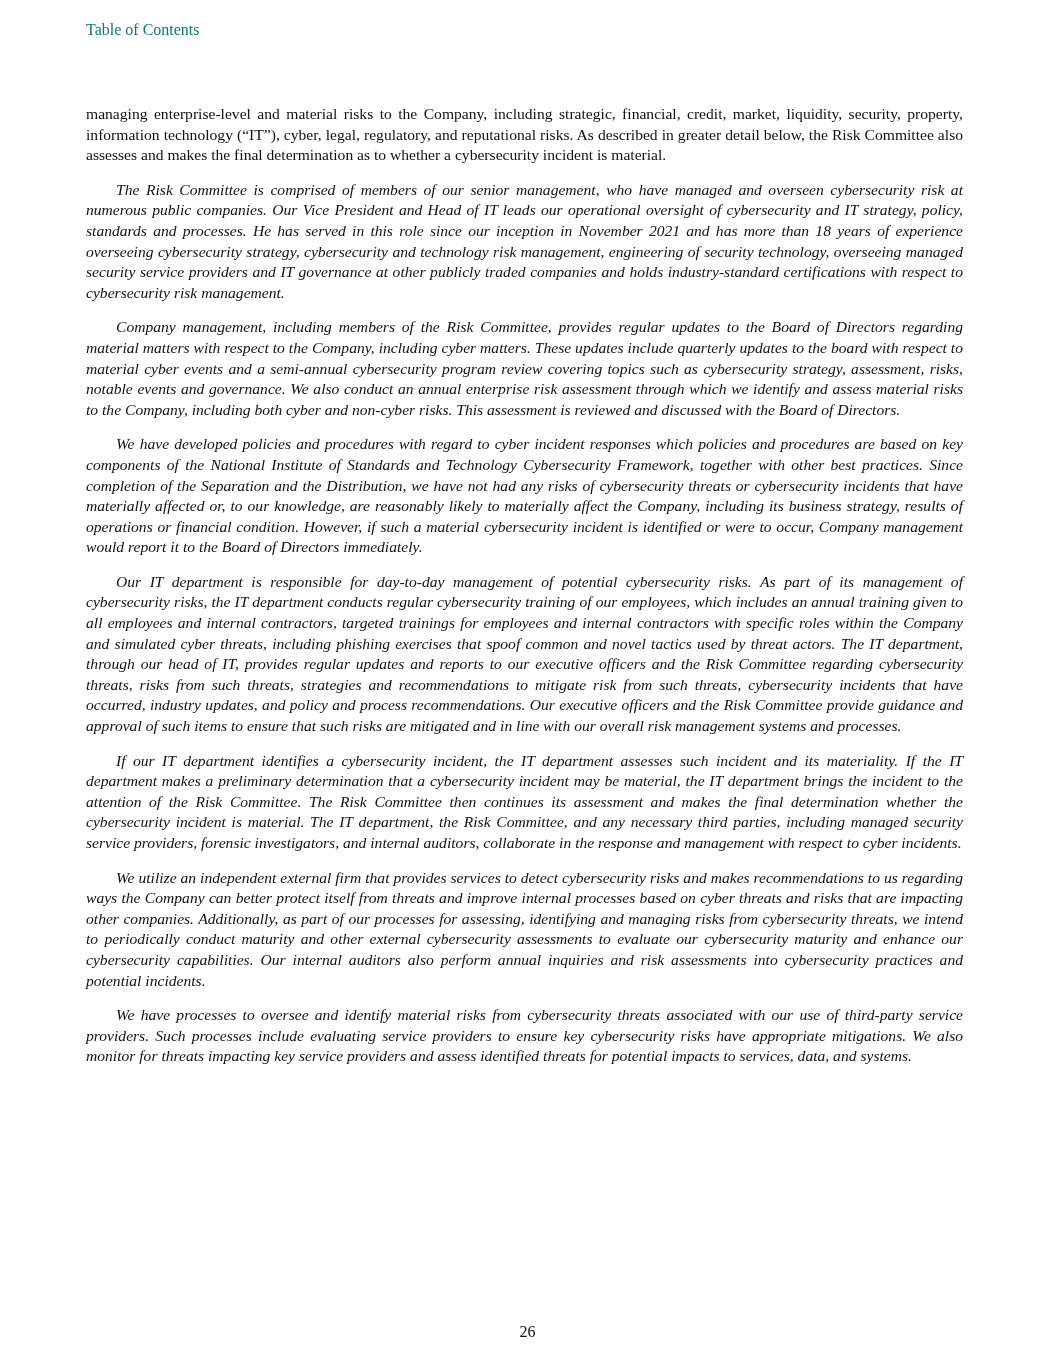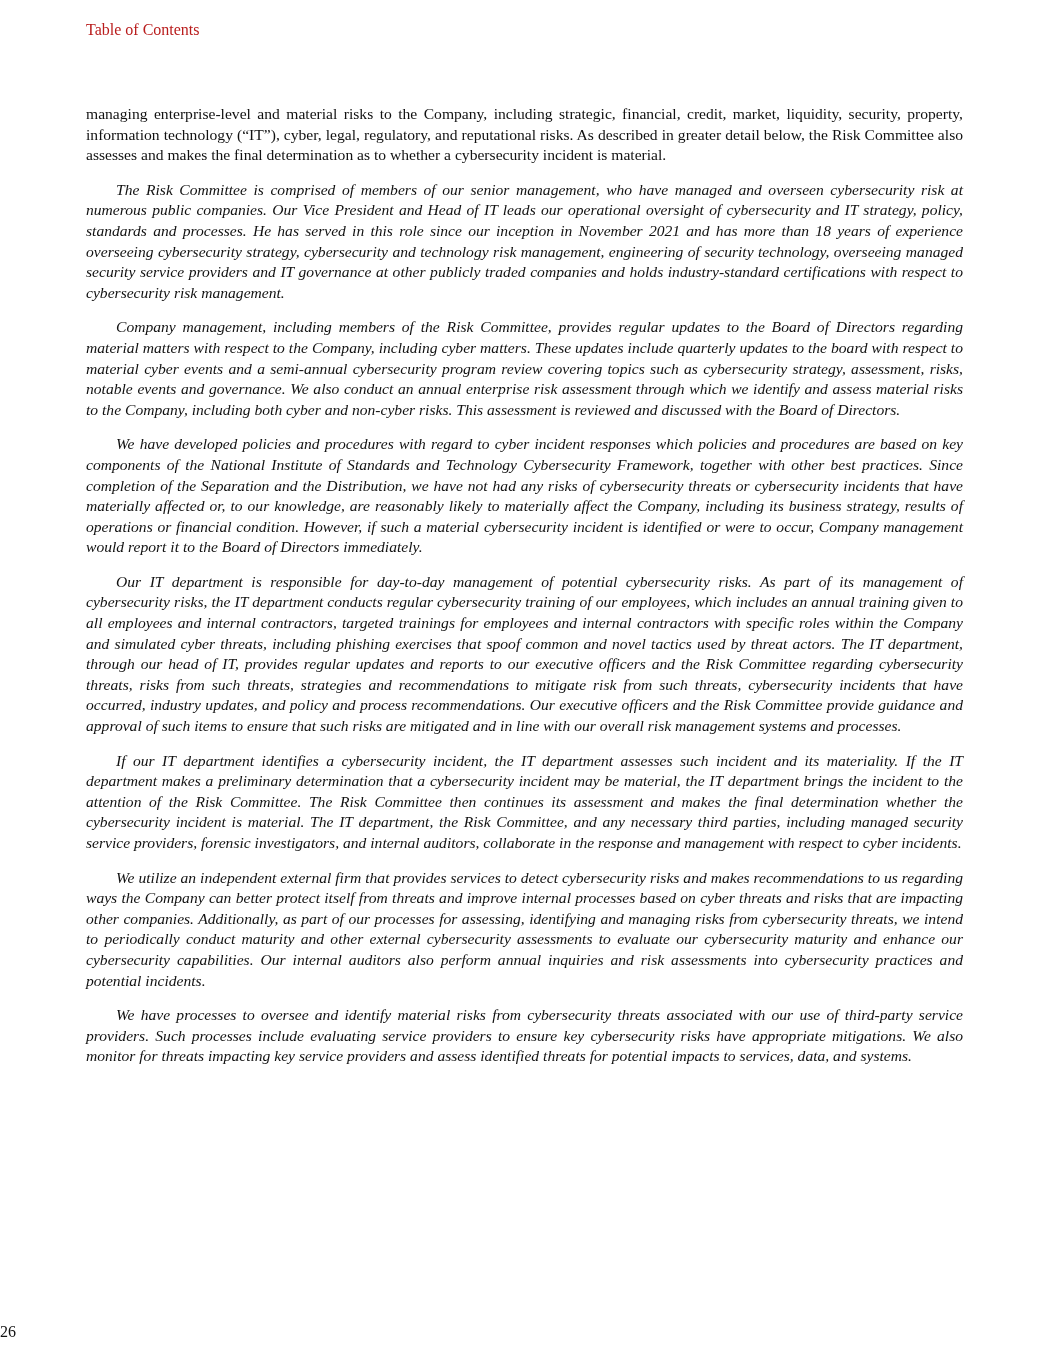--- a/index.html
+++ b/index.html
@@ -14,21 +14,21 @@
       overflow: hidden;
       font-family: "Liberation Serif", "DejaVu Serif", serif;
       color: #111111;
     }
     .toc-link {
       position: absolute;
       left: 86px;
       top: 20px;
       font-size: 16px;
       line-height: 20px;
-      color: #b91c1c;
+      color: #0f766e;
       text-decoration: none;
       cursor: pointer;
     }
     .content {
       position: absolute;
       left: 86px;
       top: 104px;
       width: 883px;
     }
     .para {
@@ -40,20 +40,21 @@
     }
     .para.indent {
       text-indent: 30px;
       font-style: italic;
     }
     .page-number {
       position: absolute;
       left: 0;
       width: 1055px;
       top: 1322px;
+      text-align: center;
       font-size: 16px;
       line-height: 20px;
     }
   </style>
 </head>
 <body>
 
 <a class="toc-link">Table of Contents</a>
 
 <div class="content">

